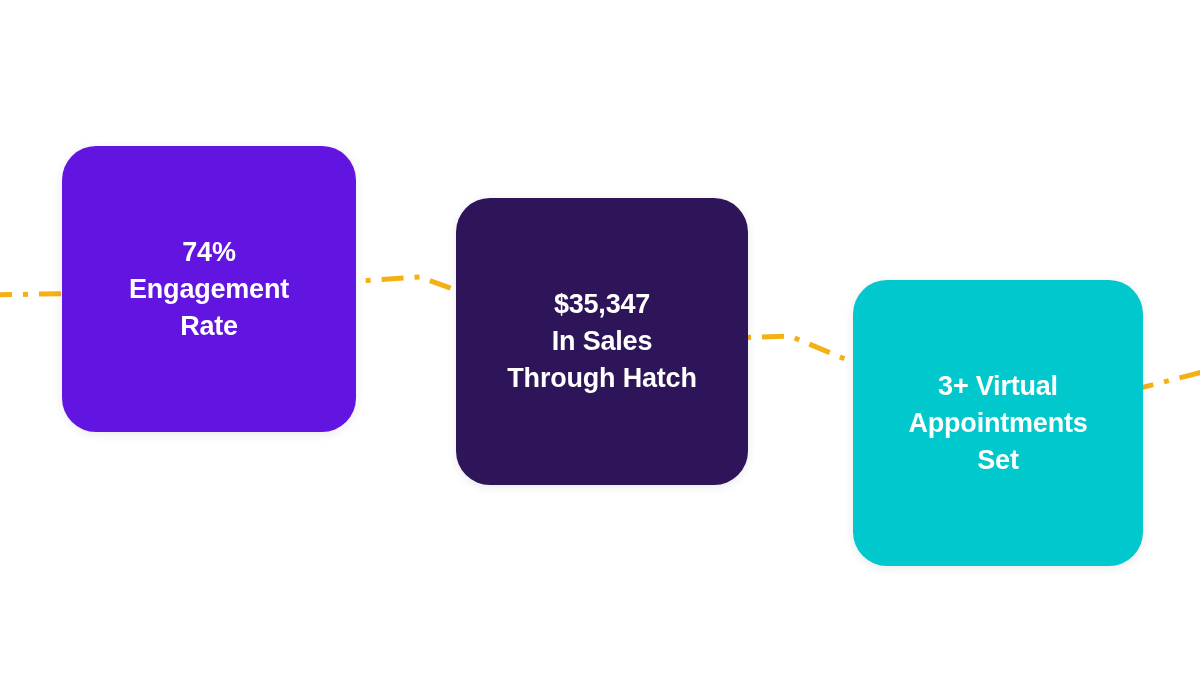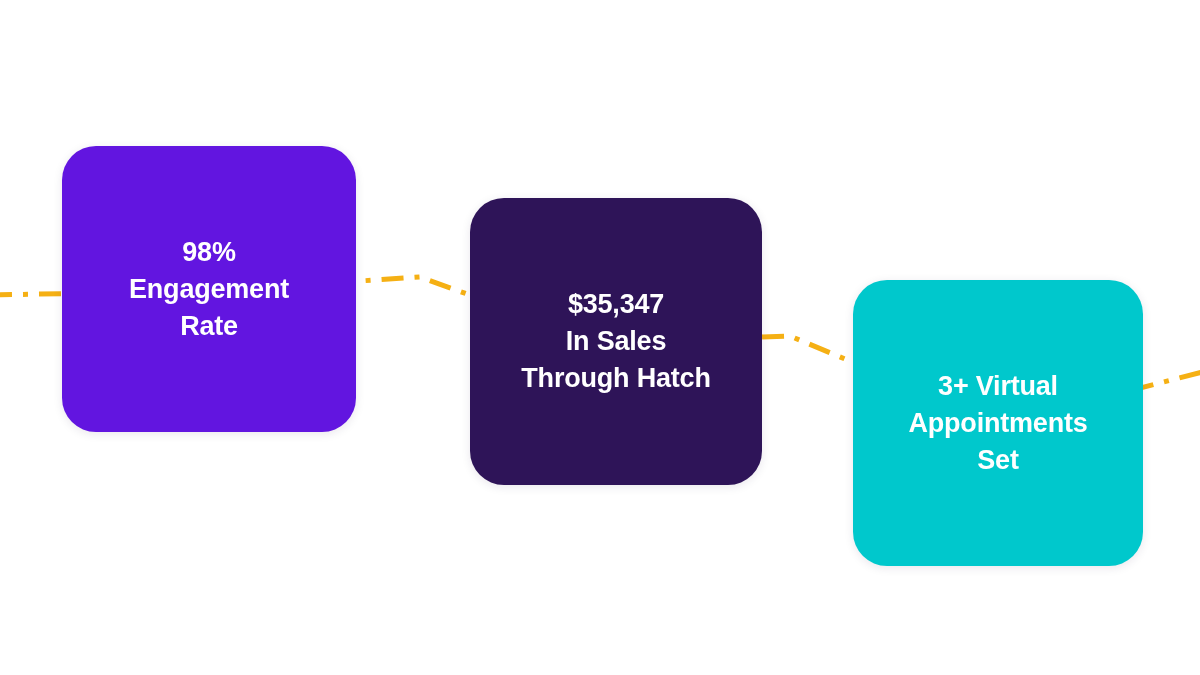--- a/index.html
+++ b/index.html
@@ -58,21 +58,21 @@
   #card-engagement-rate {
     left: 62px;
     top: 146px;
     width: 294px;
     height: 286px;
     background: #6215e0;
   }
 
   
   #card-sales {
-    left: 470px;
+    left: 456px;
     top: 198px;
     width: 292px;
     height: 287px;
     background: #2e1458;
   }
 
   
   #card-appointments {
     left: 853px;
     top: 280px;
@@ -84,21 +84,21 @@
 </head>
 <body>
 
 <div id="canvas">
 
   <svg id="connector-layer" viewBox="0 0 1200 675" width="1200" height="675" xmlns="http://www.w3.org/2000/svg">
     <polyline points="-10,295 210,291 420,277 600,342 790,336 1000,424 1210,370" fill="none" stroke="#f5b014" stroke-width="5" stroke-linecap="butt" stroke-dasharray="22 11 5 11"></polyline>
   </svg>
 
   <div class="stat-card" id="card-engagement-rate">
-    <div class="stat-card-text">98%
+    <div class="stat-card-text">74%
 Engagement
 Rate</div>
   </div>
 
   <div class="stat-card" id="card-sales">
     <div class="stat-card-text">$35,347
 In Sales
 Through Hatch</div>
   </div>
 

